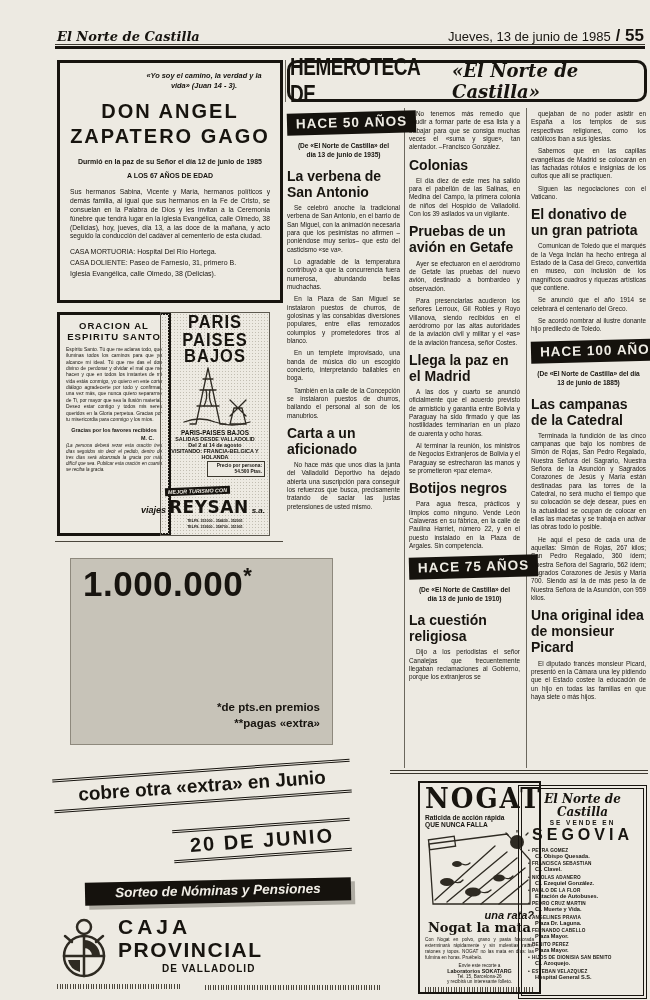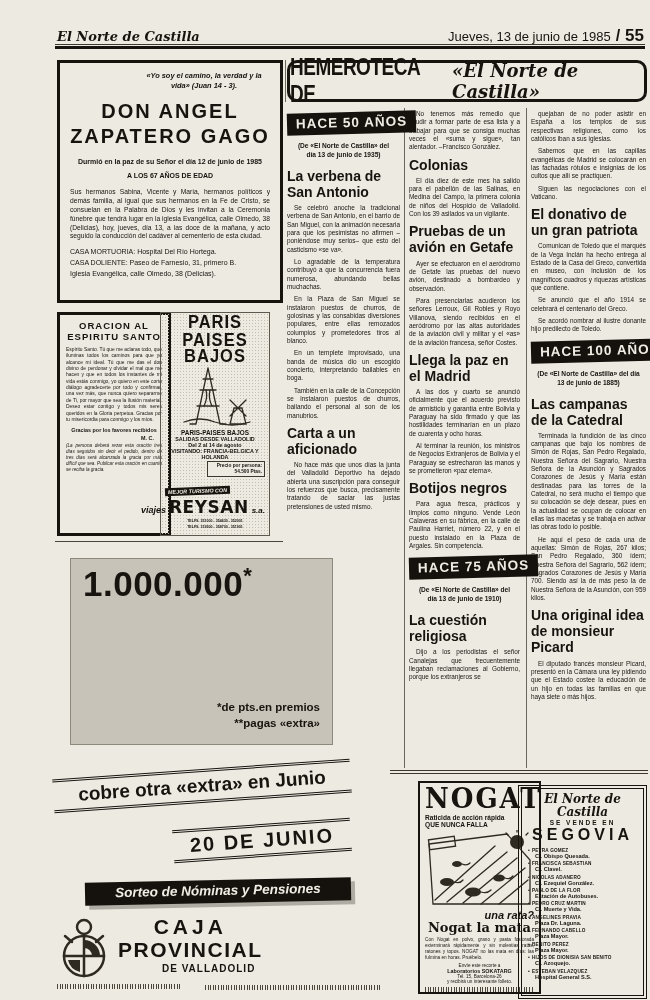--- a/index.html
+++ b/index.html
@@ -72,21 +72,21 @@
                   border-top:3px double #17140f; border-bottom:3px double #17140f;
                   font-size:19px; font-weight:bold; text-align:center; padding:3px 0; }
   .caja-banner2 { position:absolute; left:116px; top:268px; width:178px; transform:rotate(-4deg);
                   border-top:3px double #17140f; border-bottom:3px double #17140f;
                   font-size:20px; font-weight:bold; letter-spacing:2px; text-align:center; padding:2px 0; }
   .caja-sorteo { position:absolute; left:28px; top:324px; width:266px; background:#15120d;
                  color:#f0ede5; font-size:13.5px; font-weight:bold; font-style:italic;
                  text-align:center; padding:3px 0 5px; transform:rotate(-1.2deg);
                  box-shadow:4px 4px 0 rgba(60,56,46,0.35); }
   .caja-id { position:absolute; left:2px; top:360px; display:flex; gap:9px; align-items:flex-start; }
-  .caja-name1 { font-size:21px; font-weight:bold; letter-spacing:4px; line-height:1.05;text-align:center; }
+  .caja-name1 { font-size:21px; font-weight:bold; letter-spacing:4px; line-height:1.05; }
   .caja-name2 { font-size:21px; font-weight:bold; letter-spacing:1.5px; line-height:1.1; }
   .caja-name3 { font-size:10px; font-weight:bold; letter-spacing:1px; margin-left:44px; margin-top:2px; }
 
   .micro { height:5px; background:repeating-linear-gradient(90deg,#4b463c 0 1px, transparent 1px 2.6px); }
   .micro-a { position:absolute; left:57px; top:984px; width:125px; }
   .micro-b { position:absolute; left:205px; top:985px; width:175px; }
 
   
   .hemer-head { position:absolute; left:287px; top:60px; width:360px; height:42px;
                 border:3px solid #17140f; border-radius:10px; background:#edeae2;

